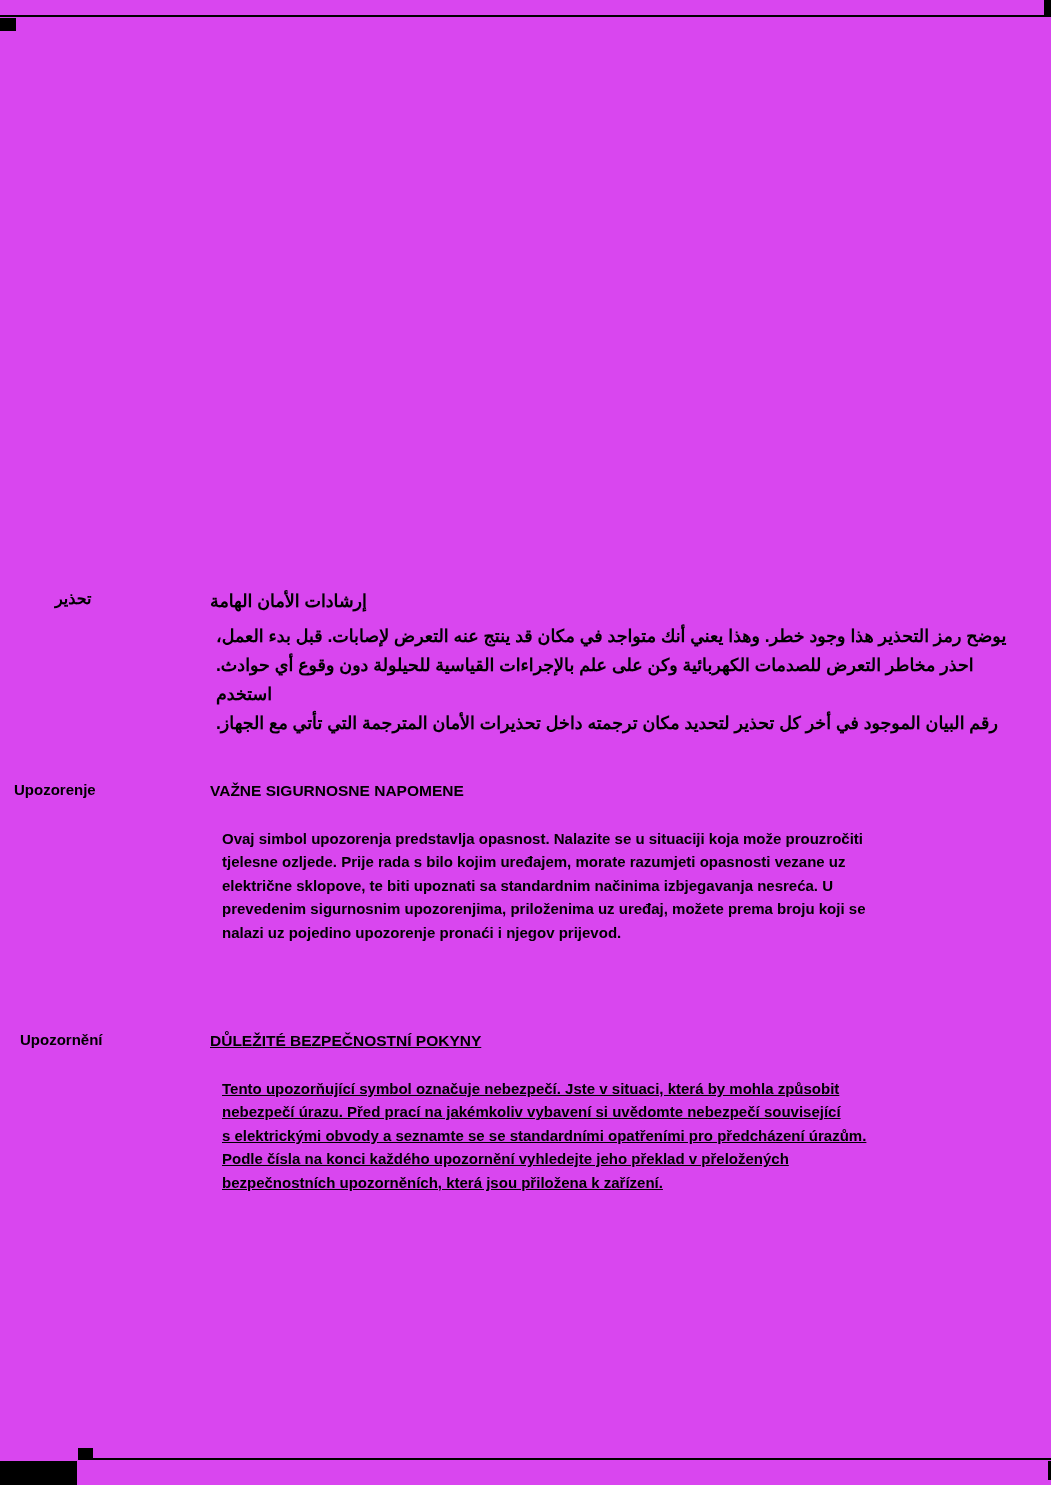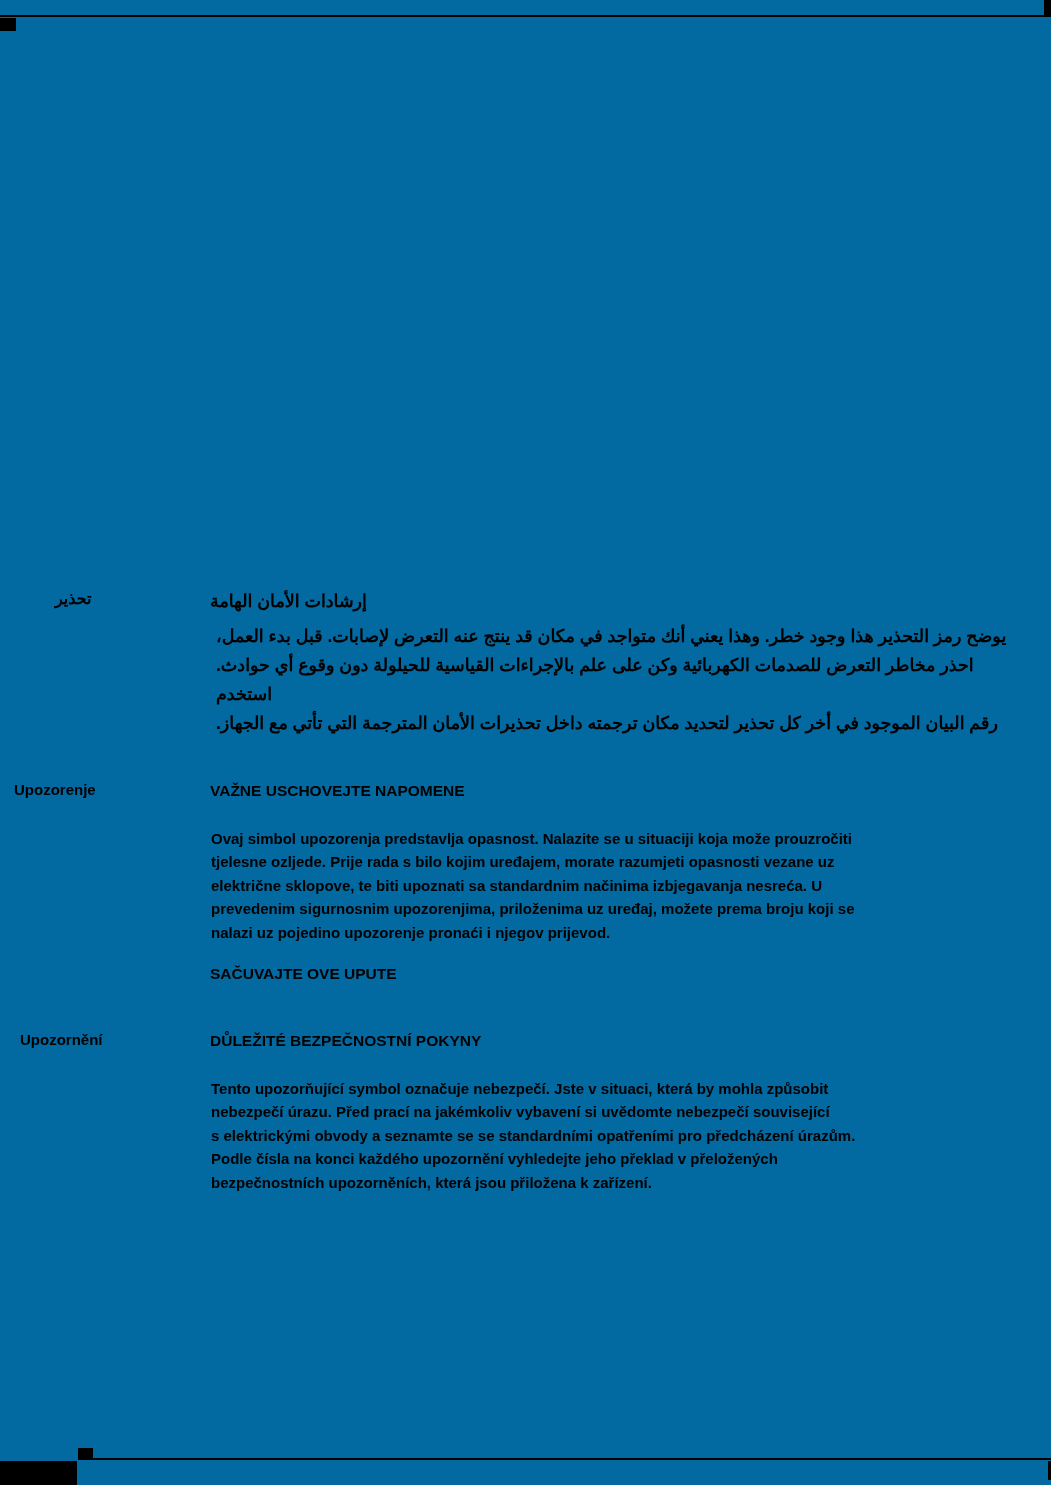--- a/index.html
+++ b/index.html
@@ -1,20 +1,20 @@
 <!DOCTYPE html>
 <html><head>
 <meta charset="utf-8">
 <style>
   html, body { margin: 0; padding: 0; background: #ffffff; }
   .page {
     position: relative;
     width: 1051px;
     height: 1485px;
-    background: #0369a1;
+    background: #d946ef;
     color: #000000;
     font-family: "Liberation Sans", sans-serif;
     overflow: hidden;
   }
   .deco { position: absolute; background: #000000; }
   .top-rule        { left: 0;      top: 15px;   width: 1051px; height: 2px;  }
   .top-right-mark  { left: 1044px; top: 0;      width: 7px;    height: 16px; }
   .top-left-tab    { left: 0;      top: 18px;   width: 16px;   height: 13px; }
   .bottom-square   { left: 78px;   top: 1448px; width: 15px;   height: 10px; }
   .bottom-rule     { left: 78px;   top: 1458px; width: 973px;  height: 2px;  }
@@ -28,33 +28,33 @@
     line-height: 20px;
     white-space: nowrap;
   }
   .w-content {
     position: absolute;
     left: 210px;
     width: 811px;
     font-weight: bold;
   }
   .w-title { font-size: 15.5px; line-height: 23px; margin: 0 0 25px 0; }
-  .w-body  { font-size: 15px; line-height: 23.4px; margin: 0 0 18px 1px; white-space: pre-line; }
+  .w-body  { font-size: 15px; line-height: 23.4px; margin: 0 0 18px 12px; white-space: pre-line; }
   .w-save  { font-size: 15.5px; line-height: 23px; margin: 0; }
 
   .warning-arabic .w-content { text-align: left; direction: rtl; top: 587px; }
   .warning-arabic .w-title { font-size: 17.5px; line-height: 29px; margin: 0 0 3px 0; }
   .warning-arabic .w-body  { font-size: 17.5px; line-height: 29px; margin: 6px; }
   .warning-arabic .w-save  { font-size: 17.5px; line-height: 29px; margin: 0; }
   .warning-arabic .w-label { left: 55px; top: 589px; font-size: 16px; }
 
   .warning-croatian .w-content { top: 779px; }
   .warning-croatian .w-label   { left: 14px; top: 780px; }
 
-  .warning-czech .w-content { top: 1029px; }
+  .warning-czech .w-content { top: 1029px; text-decoration: underline; }
   .warning-czech .w-label   { left: 20px; top: 1030px; }
 </style>
 </head>
 <body>
 
 <div class="page">
 
   <div class="deco top-rule"></div>
   <div class="deco top-right-mark"></div>
   <div class="deco top-left-tab"></div>
@@ -65,27 +65,26 @@
       <p class="w-title">إرشادات الأمان الهامة</p>
       <p class="w-body">يوضح رمز التحذير هذا وجود خطر. وهذا يعني أنك متواجد في مكان قد ينتج عنه التعرض لإصابات. قبل بدء العمل،
 احذر مخاطر التعرض للصدمات الكهربائية وكن على علم بالإجراءات القياسية للحيلولة دون وقوع أي حوادث. استخدم
 رقم البيان الموجود في أخر كل تحذير لتحديد مكان ترجمته داخل تحذيرات الأمان المترجمة التي تأتي مع الجهاز.</p>
     </div>
   </section>
 
   <section class="warning-croatian">
     <div class="w-label">Upozorenje</div>
     <div class="w-content">
-      <p class="w-title">VAŽNE USCHOVEJTE NAPOMENE</p>
+      <p class="w-title">VAŽNE SIGURNOSNE NAPOMENE</p>
       <p class="w-body">Ovaj simbol upozorenja predstavlja opasnost. Nalazite se u situaciji koja može prouzročiti
 tjelesne ozljede. Prije rada s bilo kojim uređajem, morate razumjeti opasnosti vezane uz
 električne sklopove, te biti upoznati sa standardnim načinima izbjegavanja nesreća. U
 prevedenim sigurnosnim upozorenjima, priloženima uz uređaj, možete prema broju koji se
 nalazi uz pojedino upozorenje pronaći i njegov prijevod.</p>
-      <p class="w-save">SAČUVAJTE OVE UPUTE</p>
     </div>
   </section>
 
   <section class="warning-czech">
     <div class="w-label">Upozornění</div>
     <div class="w-content">
       <p class="w-title">DŮLEŽITÉ BEZPEČNOSTNÍ POKYNY</p>
       <p class="w-body">Tento upozorňující symbol označuje nebezpečí. Jste v situaci, která by mohla způsobit
 nebezpečí úrazu. Před prací na jakémkoliv vybavení si uvědomte nebezpečí související
 s elektrickými obvody a seznamte se se standardními opatřeními pro předcházení úrazům.

